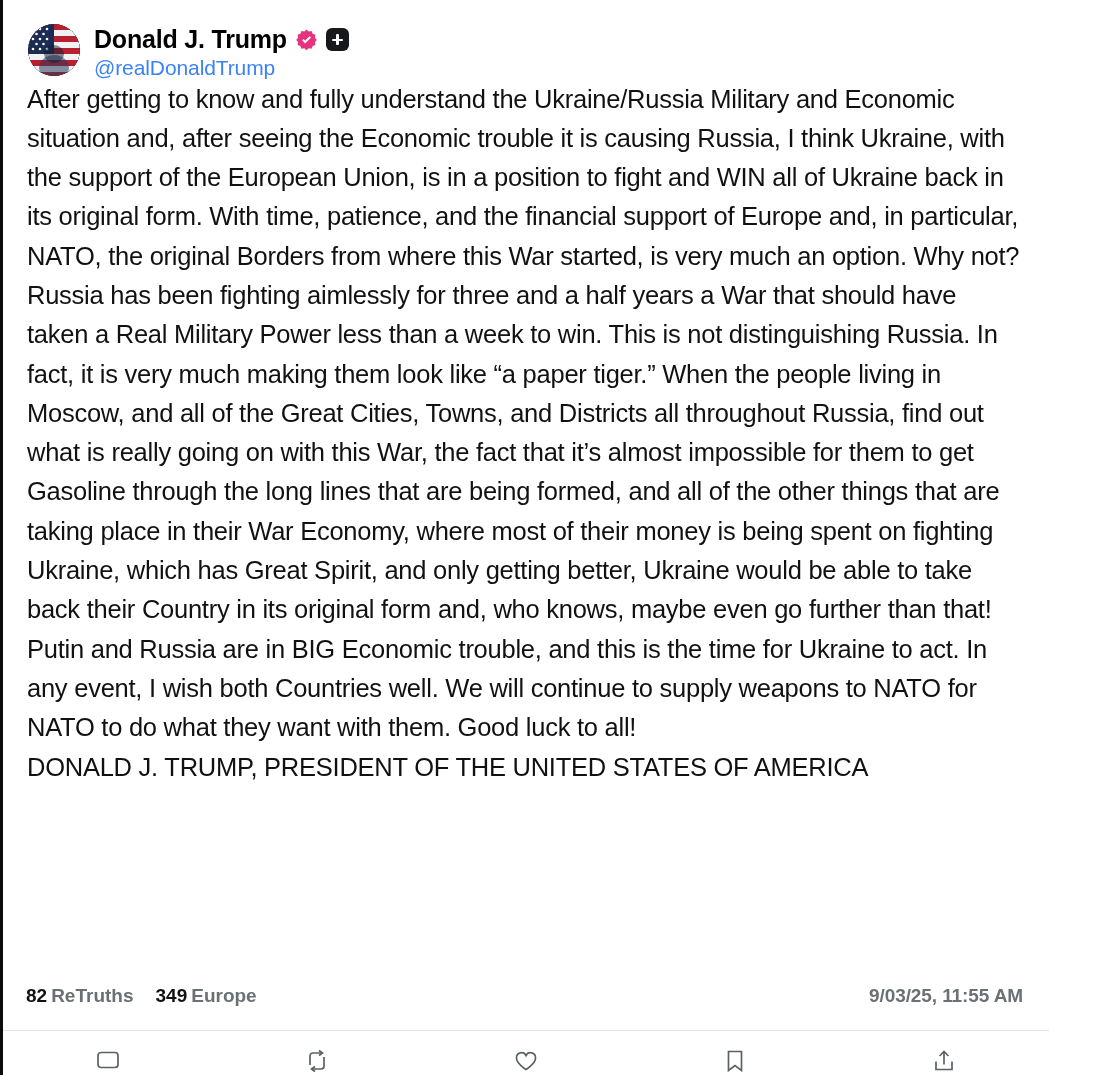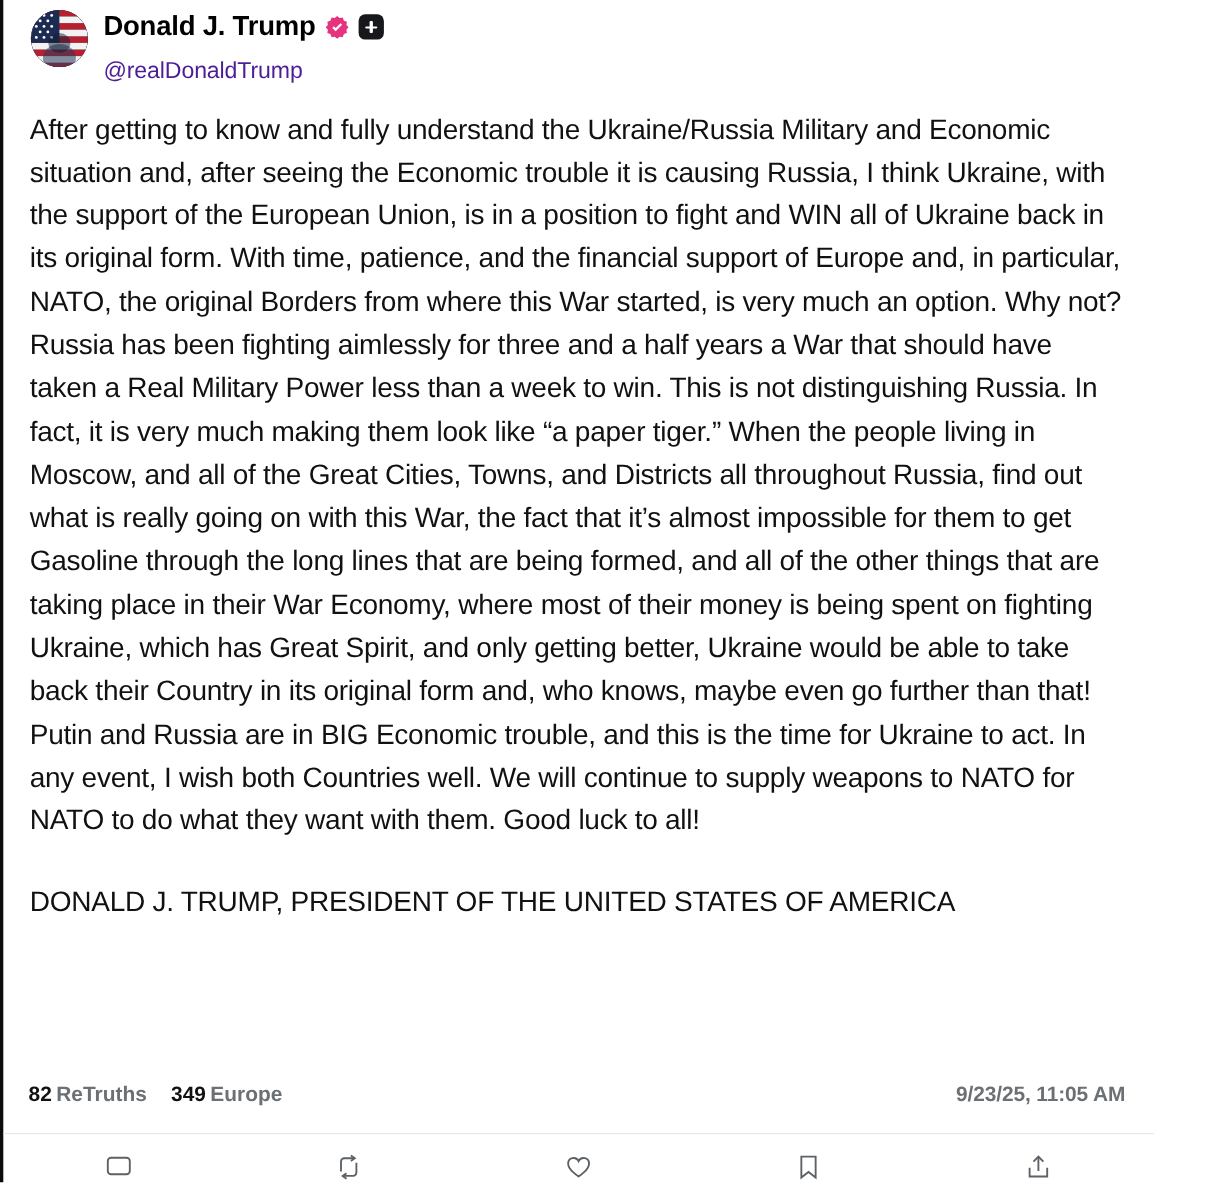--- a/index.html
+++ b/index.html
@@ -12,21 +12,21 @@
     height: 1075px;
     font-family: "Liberation Sans", sans-serif;
     color: #1c1c1e;
     overflow: hidden;
   }
   .post {
     position: relative;
     width: 1049px;
     height: 1075px;
     box-sizing: border-box;
-    padding: 9px 26px 0 26px;
+    padding: 24px 26px 0 26px;
     background: #fff;
   }
   .post::before {
     content: "";
     position: absolute;
     left: 0; top: 0; bottom: 0;
     width: 3px;
     background: #0b0b0b;
   }
   
@@ -82,36 +82,34 @@
     border-radius: 1px;
   }
   .badge-plus::before {
     left: 6px; top: 10.5px; width: 11px; height: 2.6px;
   }
   .badge-plus::after {
     top: 6px; left: 10.2px; height: 11px; width: 2.6px;
   }
   .handle {
     font-size: 21px;
-    color: #4c1d95;
-    margin-top: 14px;
+    color: #3b82f6;
+    margin-top: 2px;
     letter-spacing: -0.1px;
   }
   
   .body-text {
-    margin-top: 22px;
     font-size: 25.5px;
     line-height: 39.3px;
     color: #111113;
     letter-spacing: -0.25px;
     white-space: pre-wrap;
     padding-left: 1px;
   }
   .signature {
-    margin-top: 34px;
     font-size: 25.5px;
     line-height: 39px;
     color: #111113;
     letter-spacing: -0.25px;
     padding-left: 1px;
   }
   
   .stats-row {
     position: absolute;
     left: 26px;
@@ -245,21 +243,21 @@
 
   <div class="stats-row">
     <div class="stats-left">
       <div class="stat">
         <span class="num">82</span><span>ReTruths</span>
       </div>
       <div class="stat">
         <span class="num">349</span><span>Europe</span>
       </div>
     </div>
-    <div class="timestamp">9/23/25, 11:05 AM</div>
+    <div class="timestamp">9/03/25, 11:55 AM</div>
   </div>
 
   <div class="divider"></div>
 
   <div class="actions">
     <div class="action">
       <svg width="26" height="26" viewBox="0 0 26 26" aria-hidden="true">
         <rect x="3" y="4.5" width="20" height="15" rx="3"></rect>
       </svg>
     </div>

